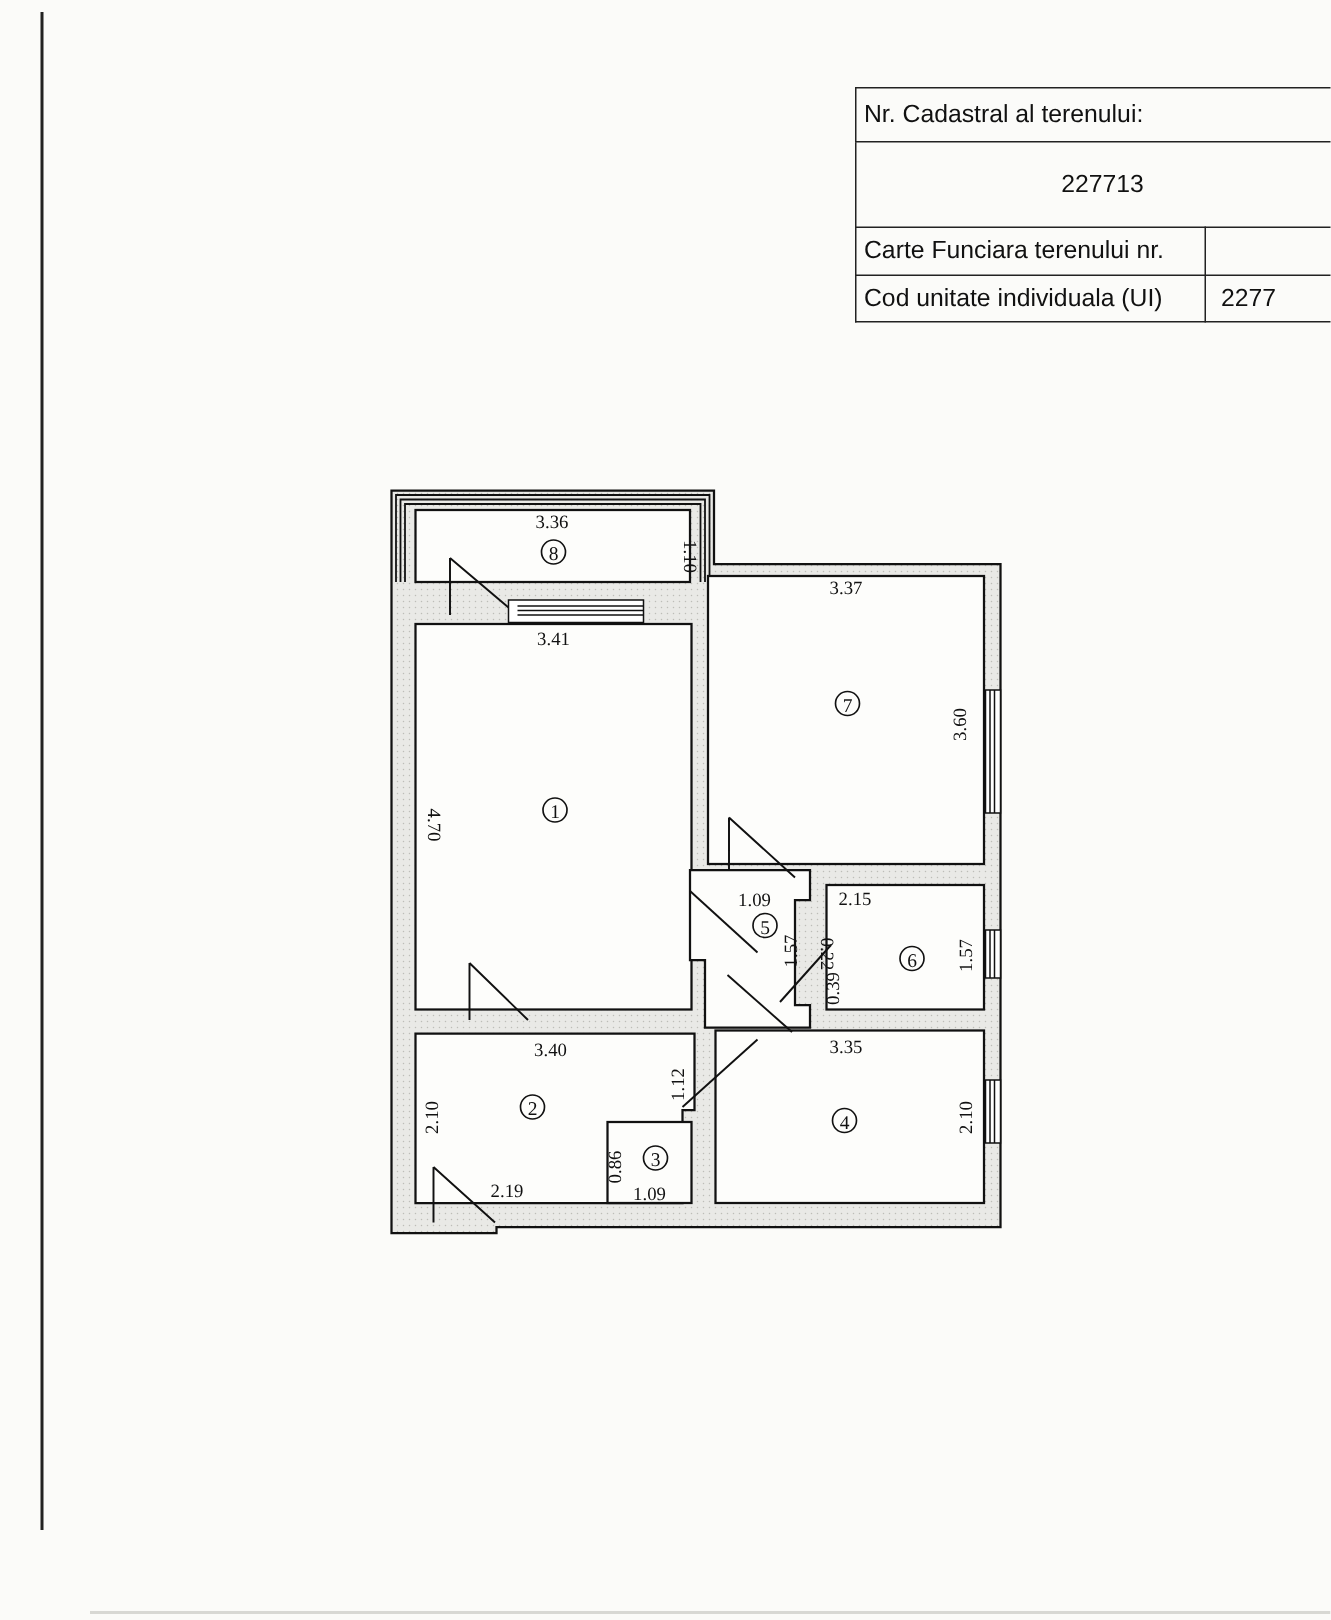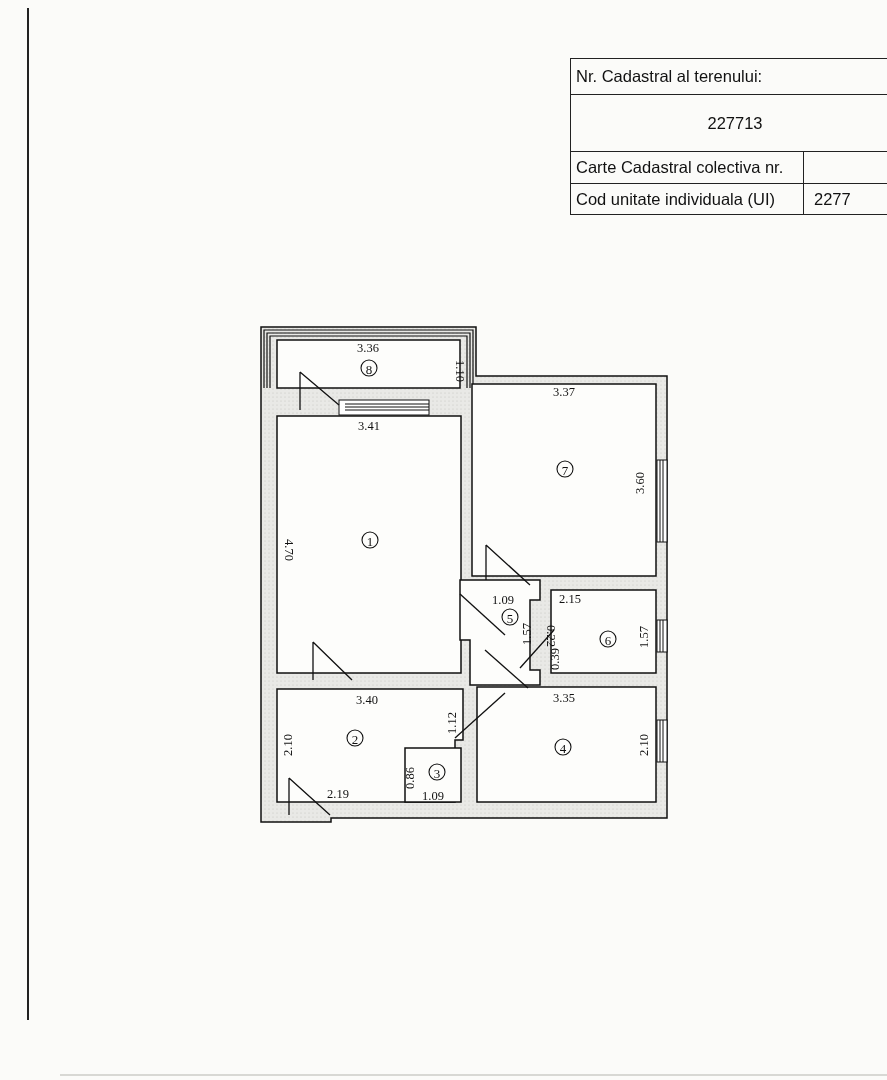--- a/index.html
+++ b/index.html
@@ -27,21 +27,21 @@
 
 <table class="cad-table">
   <tbody>
       <tr class="r1">
         <td colspan="2">Nr. Cadastral al terenului:</td>
       </tr>
   <tr class="r2">
         <td colspan="2">227713</td>
       </tr>
   <tr class="r3">
-        <td style="width:222px">Carte Cadastral colectiva nr.</td>
+        <td style="width:222px">Carte Funciara terenului nr.</td>
         <td class="val-cell"></td>
       </tr>
   <tr class="r4">
         <td>Cod unitate individuala (UI)</td>
         <td class="val-cell" style="padding-left:10px">2277</td>
       </tr>
 </tbody>
   </table>
 
 <svg class="plan" width="887" height="1080">

